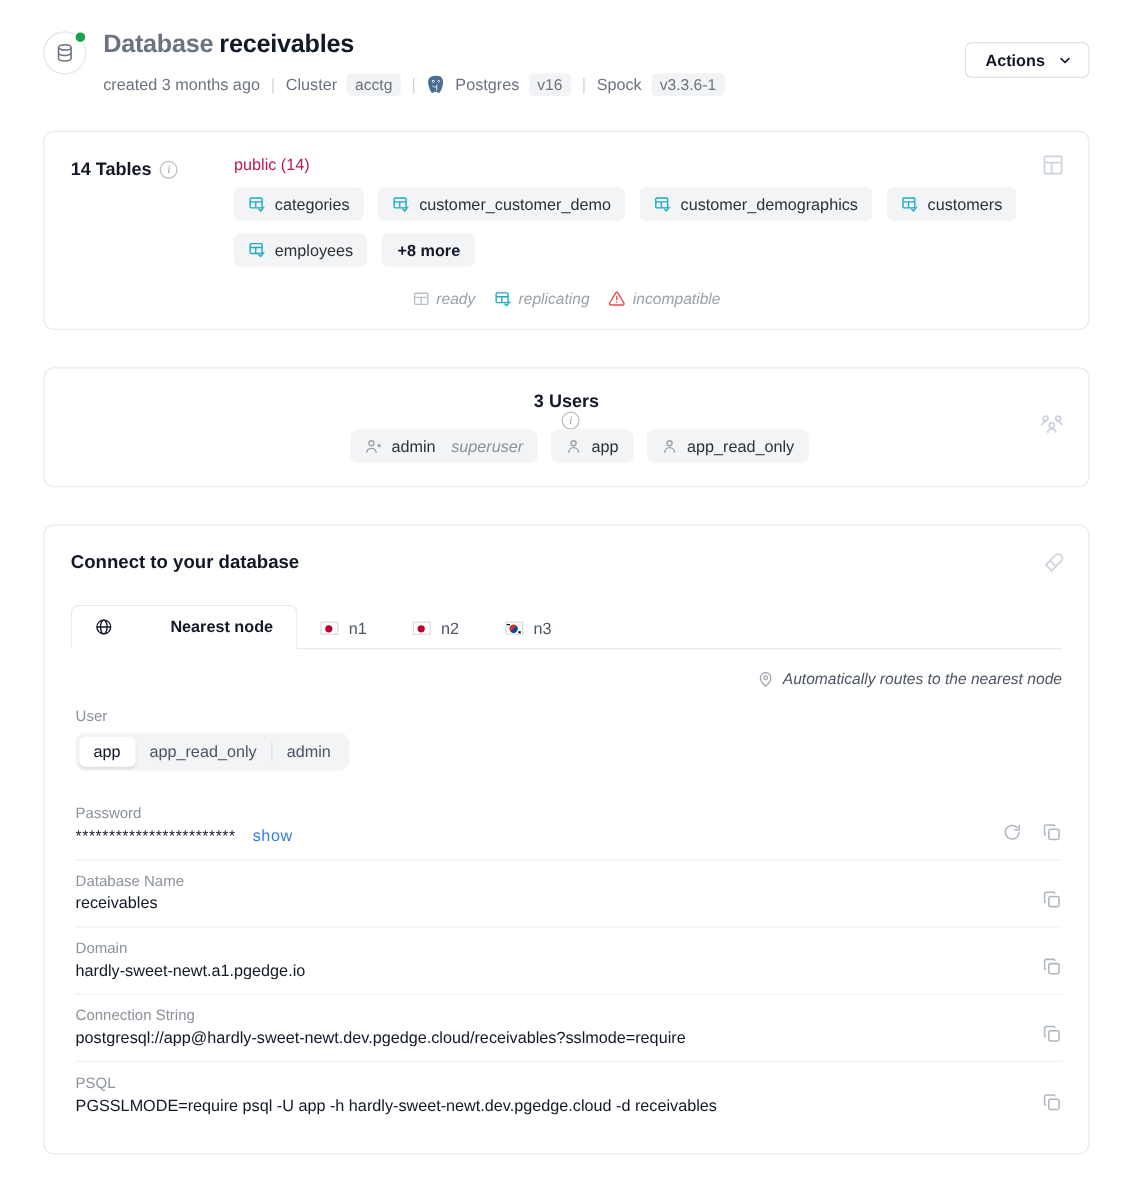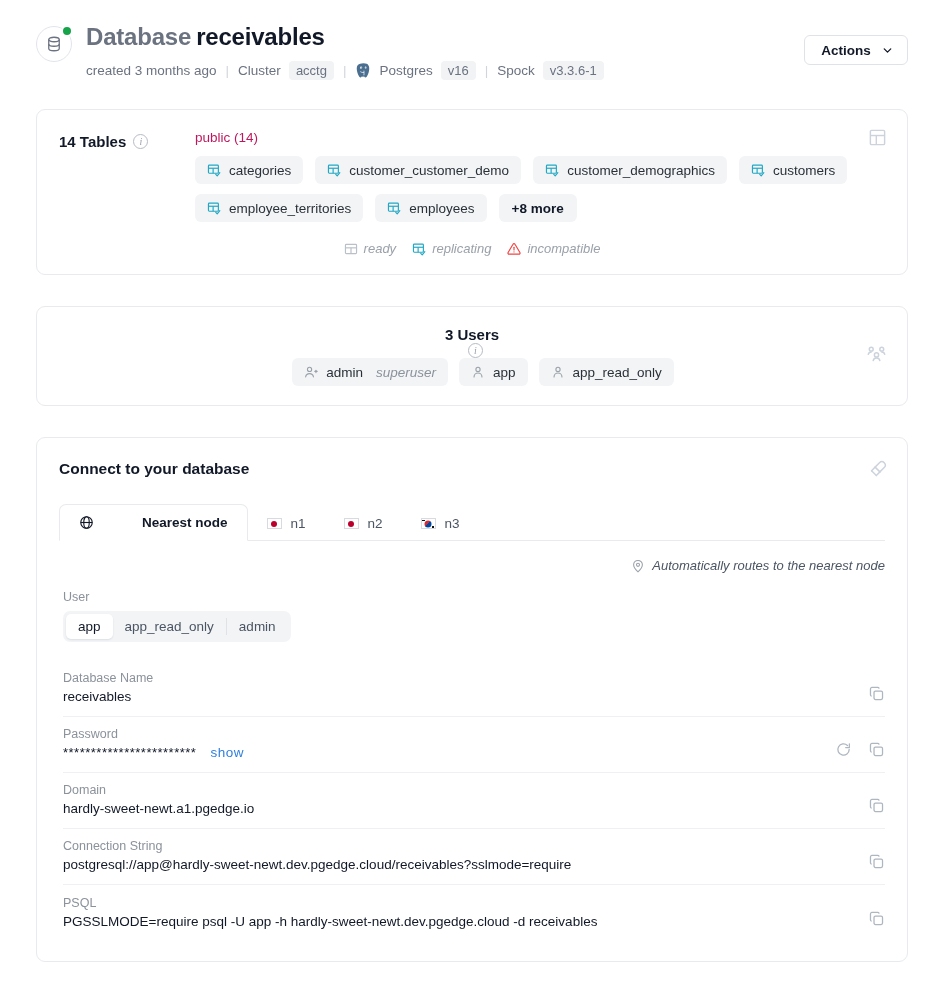--- a/index.html
+++ b/index.html
@@ -21,21 +21,21 @@
     border: 1px solid #e1e5ea; background: #fff;
     display: flex; align-items: center; justify-content: center;
     position: relative; flex: 0 0 auto; margin-top: 2px;
   }
   .db-avatar .dot {
     position: absolute; top: -2px; right: -2px;
     width: 12px; height: 12px; border-radius: 50%;
     background: #16a34a; border: 2px solid #ffffff;
   }
   .title-block { margin-left: 14px; }
-  .title-line { font-size: 24px; line-height: 26px; letter-spacing: -0.2px; }
+  .title-line { font-size: 21px; line-height: 26px; letter-spacing: -0.2px; }
   .title-line .t-light { color: #6b7280; font-weight: 700; }
   .title-line .t-strong { color: #111827; font-weight: 700; margin-left: 5px; }
 
   .meta-line {
     margin-top: 11px; display: flex; align-items: center;
     font-size: 13.5px; color: #6b7280; flex-wrap: nowrap;
   }
   .meta-line .sep { color: #d1d5db; margin: 0 9px; }
   .chip-ver {
     background: #f1f3f5; color: #6b7280;
@@ -272,29 +272,20 @@
           <span class="chip">
             <svg width="14" height="14" viewBox="0 0 24 24" fill="none" stroke="#21a8c4" stroke-width="2">
               <rect x="2.5" y="3.5" width="17" height="14" rx="1.5"></rect>
               <line x1="2.5" y1="9" x2="19.5" y2="9"></line>
               <line x1="10.5" y1="9" x2="10.5" y2="17.5"></line>
               <polyline points="15 19.5 17.5 22 22 16.5" stroke-linecap="round" stroke-linejoin="round"></polyline>
             </svg>
             <span>customers</span>
           </span>
 
-          <span class="chip">
-            <svg width="14" height="14" viewBox="0 0 24 24" fill="none" stroke="#21a8c4" stroke-width="2">
-              <rect x="2.5" y="3.5" width="17" height="14" rx="1.5"></rect>
-              <line x1="2.5" y1="9" x2="19.5" y2="9"></line>
-              <line x1="10.5" y1="9" x2="10.5" y2="17.5"></line>
-              <polyline points="15 19.5 17.5 22 22 16.5" stroke-linecap="round" stroke-linejoin="round"></polyline>
-            </svg>
-            <span>employee_territories</span>
-          </span>
 
           <span class="chip">
             <svg width="14" height="14" viewBox="0 0 24 24" fill="none" stroke="#21a8c4" stroke-width="2">
               <rect x="2.5" y="3.5" width="17" height="14" rx="1.5"></rect>
               <line x1="2.5" y1="9" x2="19.5" y2="9"></line>
               <line x1="10.5" y1="9" x2="10.5" y2="17.5"></line>
               <polyline points="15 19.5 17.5 22 22 16.5" stroke-linecap="round" stroke-linejoin="round"></polyline>
             </svg>
             <span>employees</span>
           </span>
@@ -441,59 +432,59 @@
         <span class="seg">app_read_only</span>
         <span class="seg-div"></span>
         <span class="seg">admin</span>
       </div>
     </div>
 
     <div class="rows">
 
       <div class="frow">
         <div class="frow-left">
+          <div class="field-label">Password</div>
+          <div class="fval mask">
+            <span>************************</span>
+            <span class="show-link">show</span>
+          </div>
+        </div>
+        <div class="frow-actions">
+          <span class="icon-btn">
+            <svg width="17" height="17" viewBox="0 0 24 24" fill="none" stroke="#aeb6c0" stroke-width="1.8" stroke-linecap="round" stroke-linejoin="round">
+              <path d="M20 12a8 8 0 1 1-2.4-5.7"></path>
+              <polyline points="20.3 4 20.3 9.2 15.1 9.2"></polyline>
+            </svg>
+          </span>
+          <span class="icon-btn">
+            <svg width="17" height="17" viewBox="0 0 24 24" fill="none" stroke="#aeb6c0" stroke-width="1.8" stroke-linecap="round" stroke-linejoin="round">
+              <rect x="8.5" y="8.5" width="12" height="12" rx="2"></rect>
+              <path d="M4.5 15.5A2 2 0 0 1 3.5 13.8V5.5a2 2 0 0 1 2-2h8.3a2 2 0 0 1 1.7 1"></path>
+            </svg>
+          </span>
+        </div>
+      </div>
+
+      <div class="frow">
+        <div class="frow-left">
           <div class="field-label">Database Name</div>
           <div class="fval">receivables</div>
         </div>
         <div class="frow-actions">
           <span class="icon-btn">
             <svg width="17" height="17" viewBox="0 0 24 24" fill="none" stroke="#aeb6c0" stroke-width="1.8" stroke-linecap="round" stroke-linejoin="round">
               <rect x="8.5" y="8.5" width="12" height="12" rx="2"></rect>
               <path d="M4.5 15.5A2 2 0 0 1 3.5 13.8V5.5a2 2 0 0 1 2-2h8.3a2 2 0 0 1 1.7 1"></path>
             </svg>
           </span>
         </div>
       </div>
 
       <div class="frow">
         <div class="frow-left">
-          <div class="field-label">Password</div>
-          <div class="fval mask">
-            <span>************************</span>
-            <span class="show-link">show</span>
-          </div>
-        </div>
-        <div class="frow-actions">
-          <span class="icon-btn">
-            <svg width="17" height="17" viewBox="0 0 24 24" fill="none" stroke="#aeb6c0" stroke-width="1.8" stroke-linecap="round" stroke-linejoin="round">
-              <path d="M20 12a8 8 0 1 1-2.4-5.7"></path>
-              <polyline points="20.3 4 20.3 9.2 15.1 9.2"></polyline>
-            </svg>
-          </span>
-          <span class="icon-btn">
-            <svg width="17" height="17" viewBox="0 0 24 24" fill="none" stroke="#aeb6c0" stroke-width="1.8" stroke-linecap="round" stroke-linejoin="round">
-              <rect x="8.5" y="8.5" width="12" height="12" rx="2"></rect>
-              <path d="M4.5 15.5A2 2 0 0 1 3.5 13.8V5.5a2 2 0 0 1 2-2h8.3a2 2 0 0 1 1.7 1"></path>
-            </svg>
-          </span>
-        </div>
-      </div>
-
-      <div class="frow">
-        <div class="frow-left">
           <div class="field-label">Domain</div>
           <div class="fval">hardly-sweet-newt.a1.pgedge.io</div>
         </div>
         <div class="frow-actions">
           <span class="icon-btn">
             <svg width="17" height="17" viewBox="0 0 24 24" fill="none" stroke="#aeb6c0" stroke-width="1.8" stroke-linecap="round" stroke-linejoin="round">
               <rect x="8.5" y="8.5" width="12" height="12" rx="2"></rect>
               <path d="M4.5 15.5A2 2 0 0 1 3.5 13.8V5.5a2 2 0 0 1 2-2h8.3a2 2 0 0 1 1.7 1"></path>
             </svg>
           </span>

